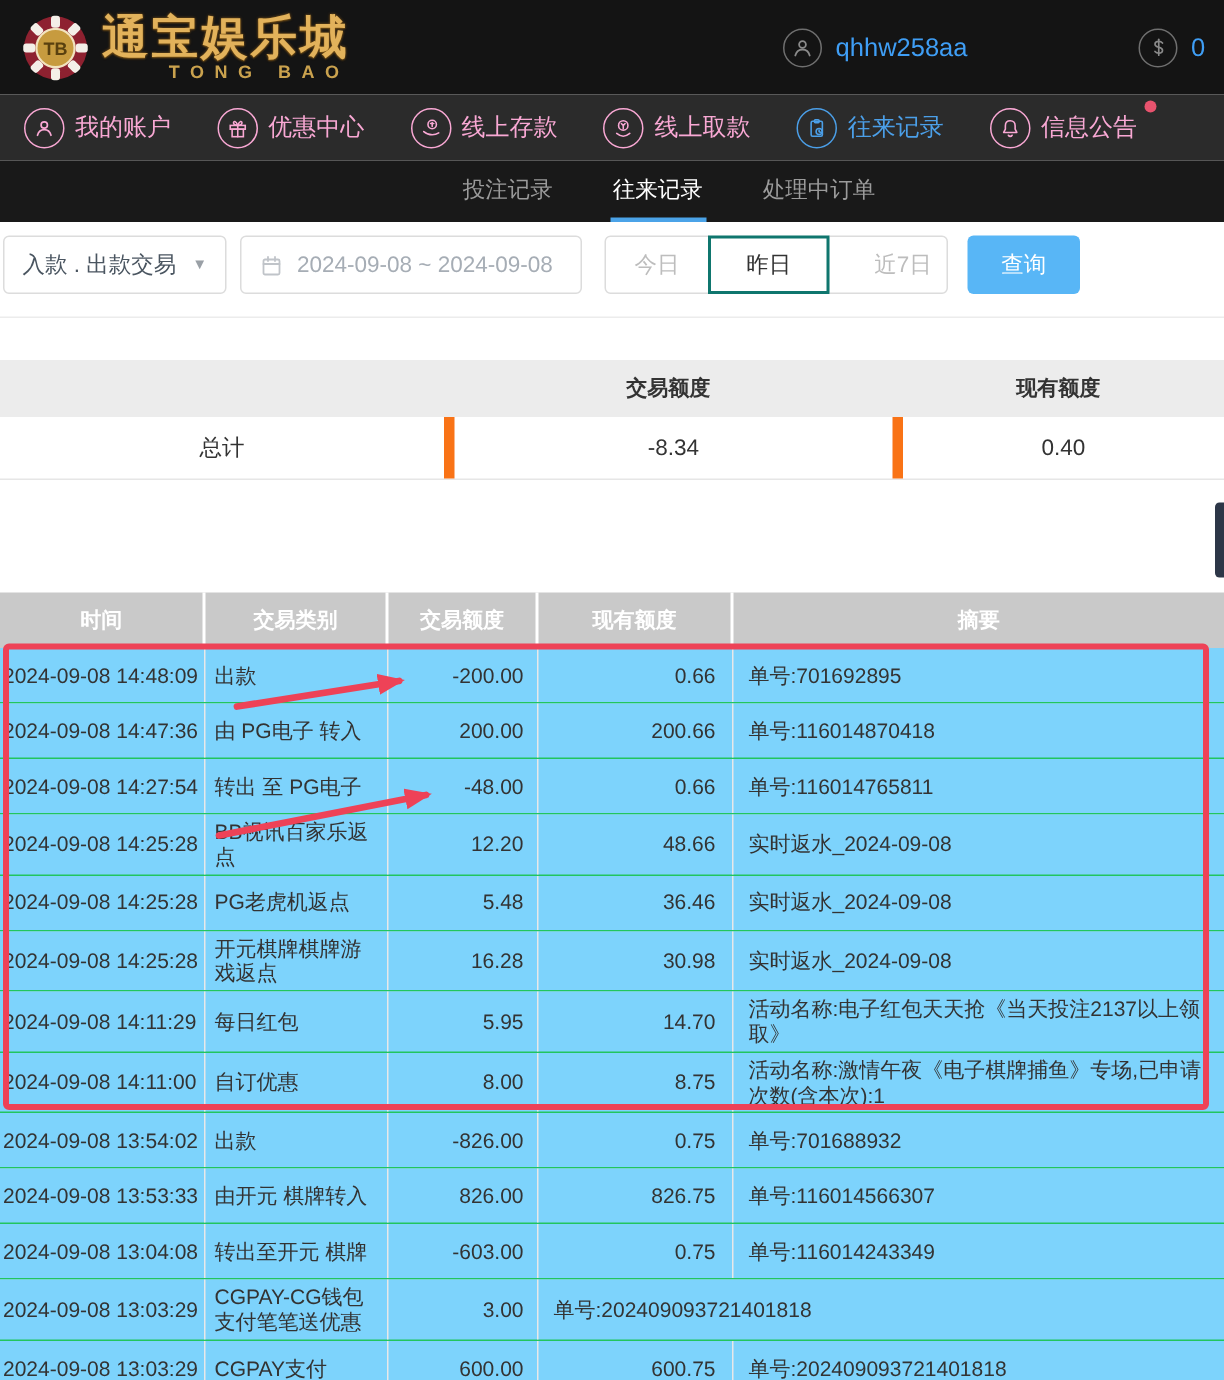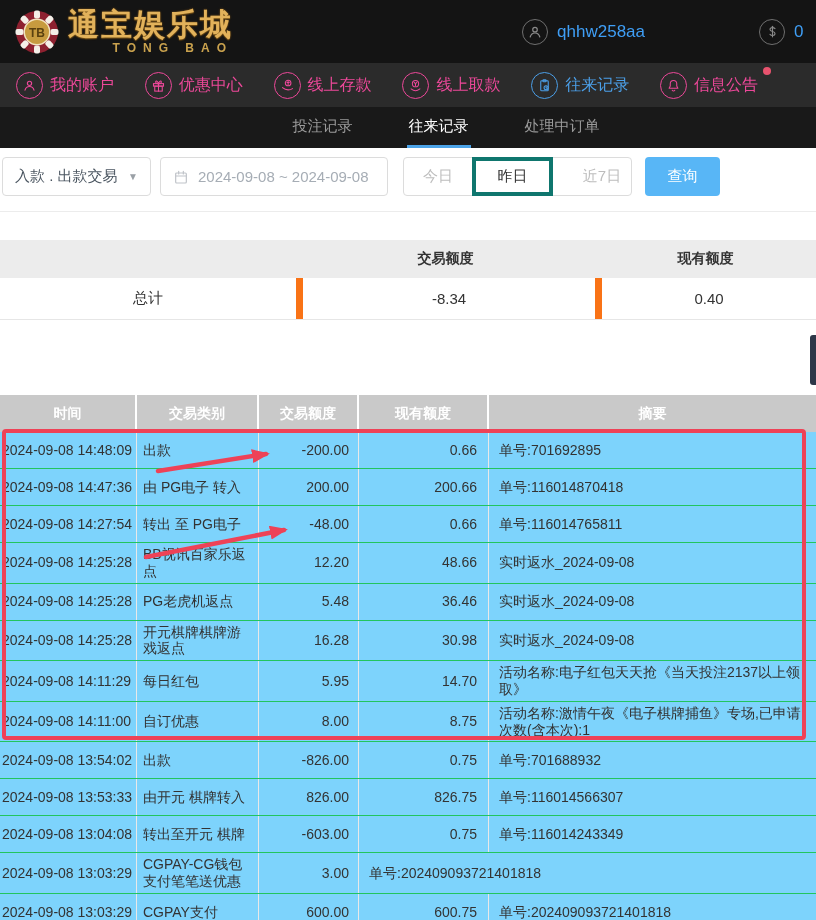--- a/index.html
+++ b/index.html
@@ -14,40 +14,40 @@
   .logo-cn { font-size:31px; font-weight:bold; color:#e2b25b; text-shadow:0 1px 1px #6e4a12, 0 0 2px #8a5d1c; letter-spacing:2px; font-family:"Liberation Serif","DejaVu Serif",serif; }
   .logo-en { font-size:12px; font-weight:bold; color:#caa24e; letter-spacing:7px; align-self:flex-end; margin-top:2px; }
   .userbox { display:flex; align-items:center; gap:9px; padding-right:0; position:relative; }
   .uicon { width:26px; height:26px; border:1.5px solid #6f6f6f; border-radius:50%; display:flex; align-items:center; justify-content:center; color:#8a8a8a; flex:0 0 auto; }
   .username, .balance { color:#3f9ef5; font-size:17px; }
   .userbox .gap { width:96px; }
   .balance { width:22px; }
 
   
   .mainnav { position:absolute; top:63px; left:0; width:816px; height:44px; background:#2b2b2b; display:flex; align-items:center; justify-content:space-between; padding:0 58px 0 16px; }
-  .nav-item { display:flex; align-items:center; gap:7px; color:#ec4899; font-size:16px; cursor:pointer; position:relative; }
+  .nav-item { display:flex; align-items:center; gap:7px; color:#f9a8d4; font-size:16px; cursor:pointer; position:relative; }
   .nav-item .nicon { width:27px; height:27px; border:1.5px solid currentColor; border-radius:50%; display:flex; align-items:center; justify-content:center; }
   .nav-item.active { color:#4b9fe8; }
   .nav-dot { position:absolute; right:-13px; top:-5px; width:8px; height:8px; border-radius:50%; background:#e8536e; }
 
   
-  .subtabs { position:absolute; top:107px; left:0; width:816px; height:41px; background:#191919; display:flex; align-items:stretch; justify-content:center; gap:52px; transform:none; padding-left:76px; }
+  .subtabs { position:absolute; top:107px; left:0; width:816px; height:41px; background:#191919; display:flex; align-items:stretch; justify-content:center; gap:36px; transform:none; padding-left:76px; }
   .subtab { display:flex; align-items:center; color:#9b9b9b; font-size:15px; cursor:pointer; border-bottom:3px solid transparent; padding:0 2px; }
   .subtab.active { color:#fff; border-bottom-color:#4ba3e8; }
 
   
   .filterbar { position:absolute; top:148px; left:0; width:816px; height:64px; background:#fff; border-bottom:1px solid #ececec; }
   .ctl { position:absolute; top:9px; height:39px; border:1px solid #dcdcdc; border-radius:4px; background:#fff; display:flex; align-items:center; font-size:15px; }
   .ctl.select { left:2px; width:149px; color:#4a5560; padding:0 12px; justify-content:space-between; cursor:pointer; }
   .ctl.select .caret { color:#9aa0a6; font-size:10px; }
   .ctl.daterange { left:160px; width:228px; color:#a6adb5; padding:0 12px; gap:9px; cursor:pointer; }
   .seg { position:absolute; top:9px; left:403px; display:flex; }
   .seg button { height:39px; background:#fff; border:1px solid #dcdcdc; font-size:15px; color:#bdbdbd; cursor:pointer; font-family:inherit; }
   .seg button:first-child { width:70px; border-radius:4px 0 0 4px; }
-  .seg button:nth-child(2) { width:81px; margin-left:-1px; border:4px solid #0f766e; color:#333; position:relative; z-index:2; }
+  .seg button:nth-child(2) { width:81px; margin-left:-1px; border:2px solid #0f766e; color:#333; position:relative; z-index:2; }
   .seg button:last-child { width:80px; margin-left:-1px; border-radius:0 4px 4px 0;padding-left:20px; }
   .query-btn { position:absolute; top:9px; left:645px; width:75px; height:39px; background:#58b6f6; color:#fff; font-size:15px; border:none; border-radius:4px; cursor:pointer; font-family:inherit; }
 
   
   .summary { position:absolute; top:240px; left:0; width:816px; }
   .sum-head { display:flex; height:38px; background:#ececec; color:#333; font-size:14px; font-weight:bold; }
   .sum-body { display:flex; height:42px; background:#fff; border-bottom:1px solid #e6e6e6; color:#333; font-size:15px; }
   .sum-c1 { width:296px; } .sum-c2 { width:299px; } .sum-c3 { width:221px; }
   .sum-head div, .sum-body div { display:flex; align-items:center; justify-content:center; }
   .sum-body .sum-c2, .sum-body .sum-c3 { border-left:7px solid #f97316; }

